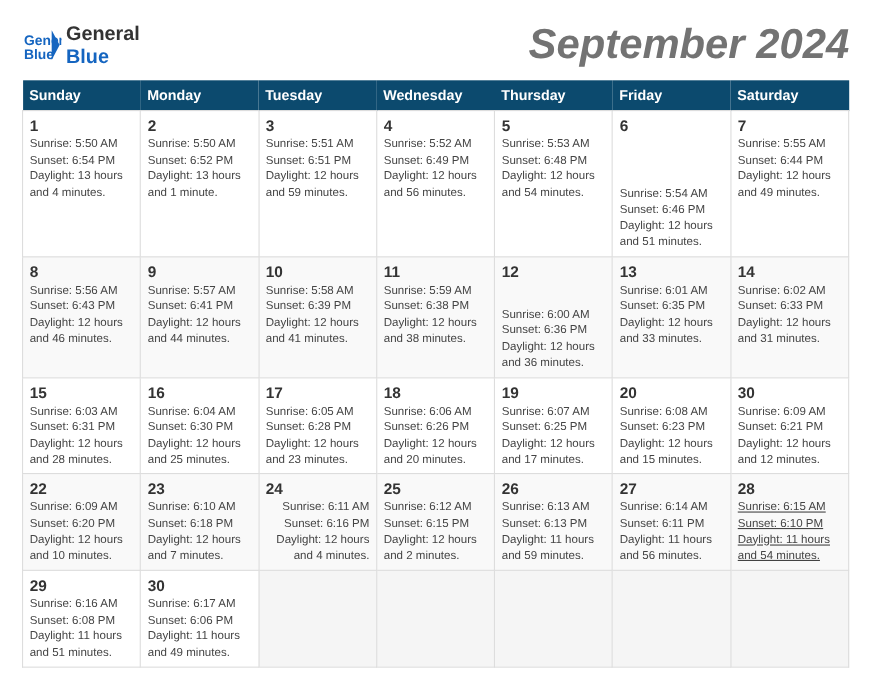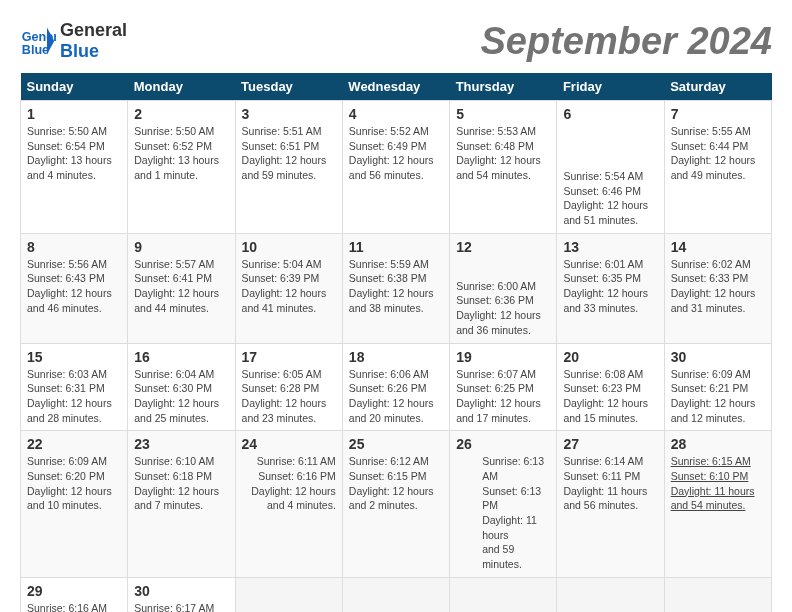--- a/index.html
+++ b/index.html
@@ -174,21 +174,21 @@
         </td>
         <td>
           <span class="day-num">9</span>
           <div class="day-info" style="white-space: pre-line;">Sunrise: 5:57 AM
 Sunset: 6:41 PM
 Daylight: 12 hours
 and 44 minutes.</div>
         </td>
         <td>
           <span class="day-num">10</span>
-          <div class="day-info" style="white-space: pre-line;">Sunrise: 5:04 AM
+          <div class="day-info" style="white-space: pre-line;">Sunrise: 5:58 AM
 Sunset: 6:39 PM
 Daylight: 12 hours
 and 41 minutes.</div>
         </td>
         <td>
           <span class="day-num">11</span>
           <div class="day-info" style="white-space: pre-line;">Sunrise: 5:59 AM
 Sunset: 6:38 PM
 Daylight: 12 hours
 and 38 minutes.</div>
@@ -290,21 +290,21 @@
         </td>
         <td>
           <span class="day-num">25</span>
           <div class="day-info" style="white-space: pre-line;">Sunrise: 6:12 AM
 Sunset: 6:15 PM
 Daylight: 12 hours
 and 2 minutes.</div>
         </td>
         <td>
           <span class="day-num">26</span>
-          <div class="day-info" style="white-space: pre-line; margin-left: 26px;">Sunrise: 6:13 AM
+          <div class="day-info" style="white-space: pre-line;">Sunrise: 6:13 AM
 Sunset: 6:13 PM
 Daylight: 11 hours
 and 59 minutes.</div>
         </td>
         <td>
           <span class="day-num">27</span>
           <div class="day-info" style="white-space: pre-line;">Sunrise: 6:14 AM
 Sunset: 6:11 PM
 Daylight: 11 hours
 and 56 minutes.</div>

